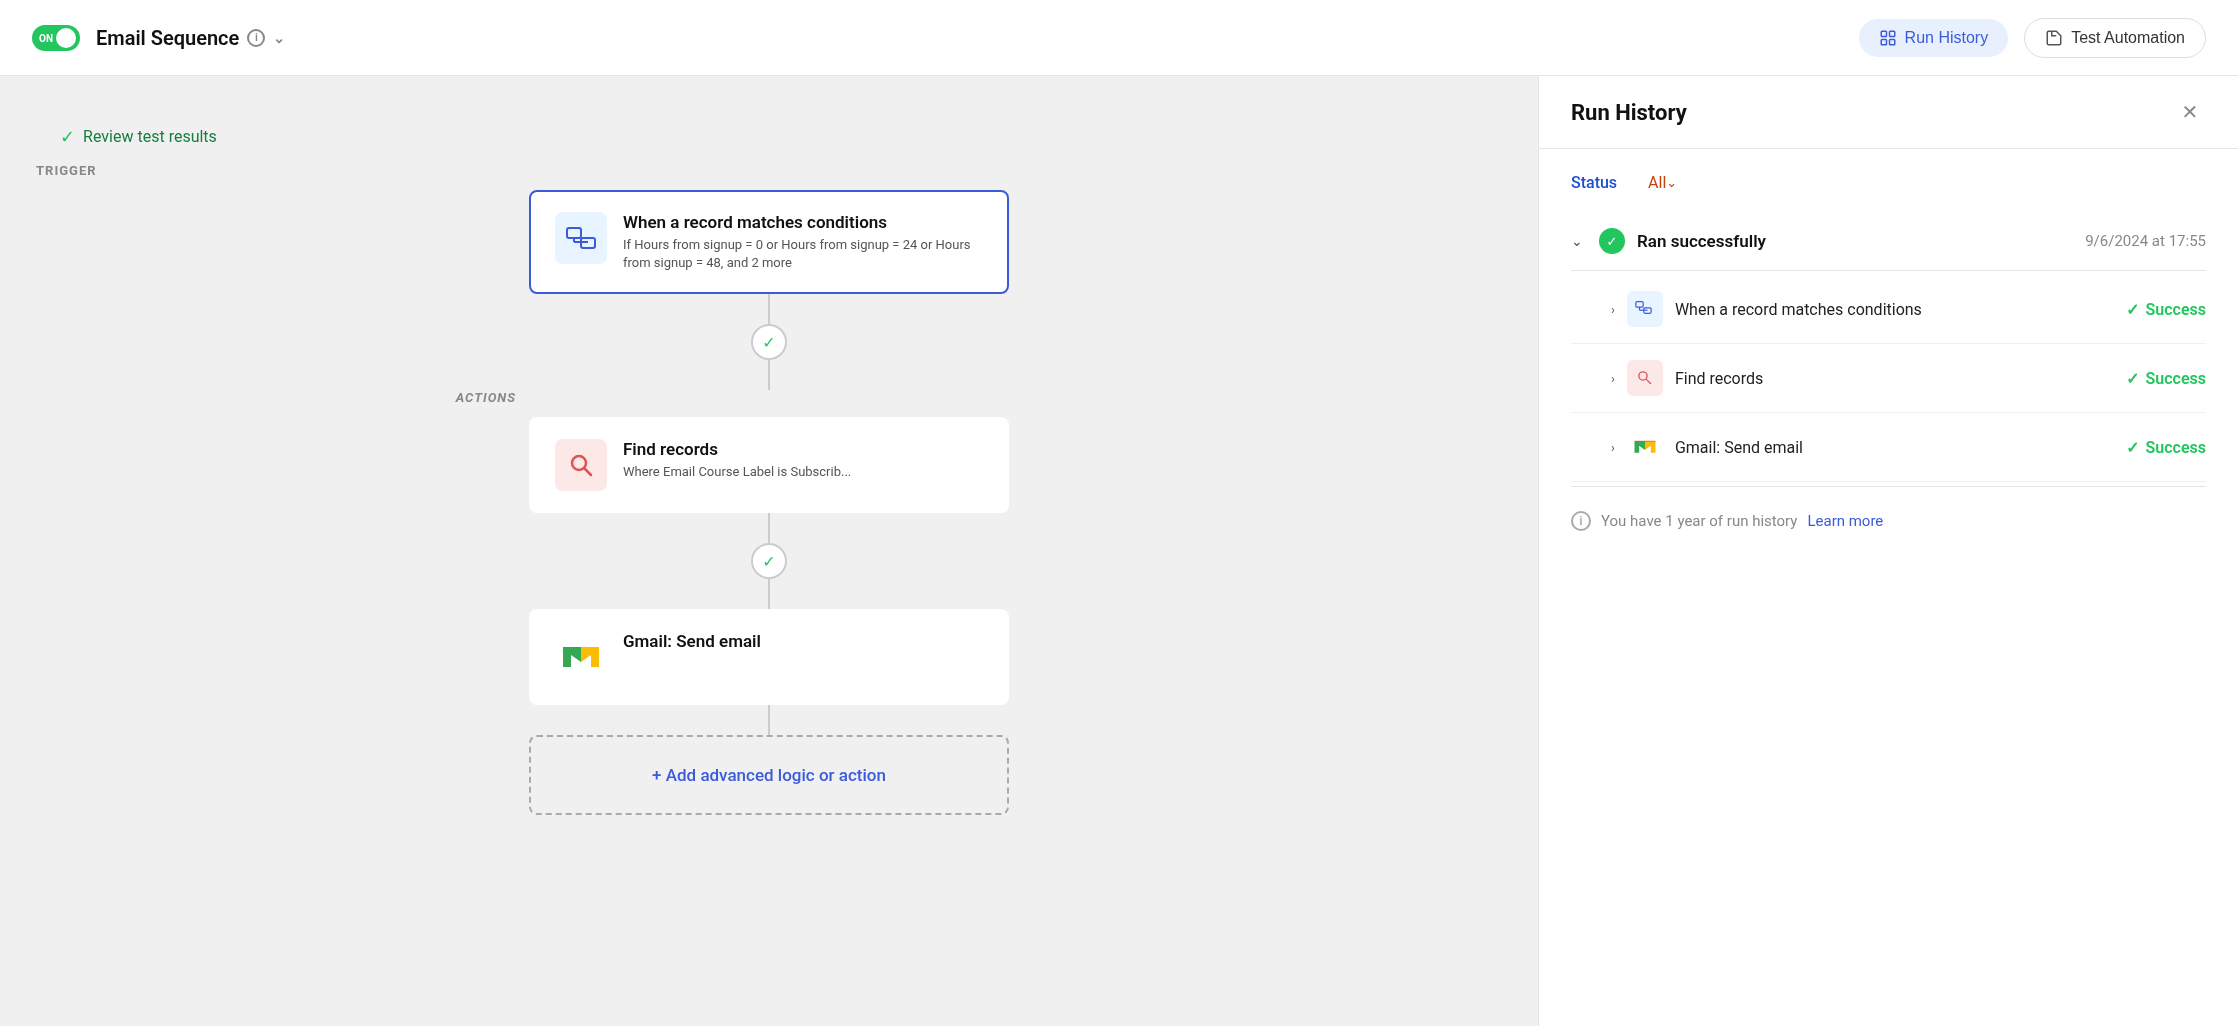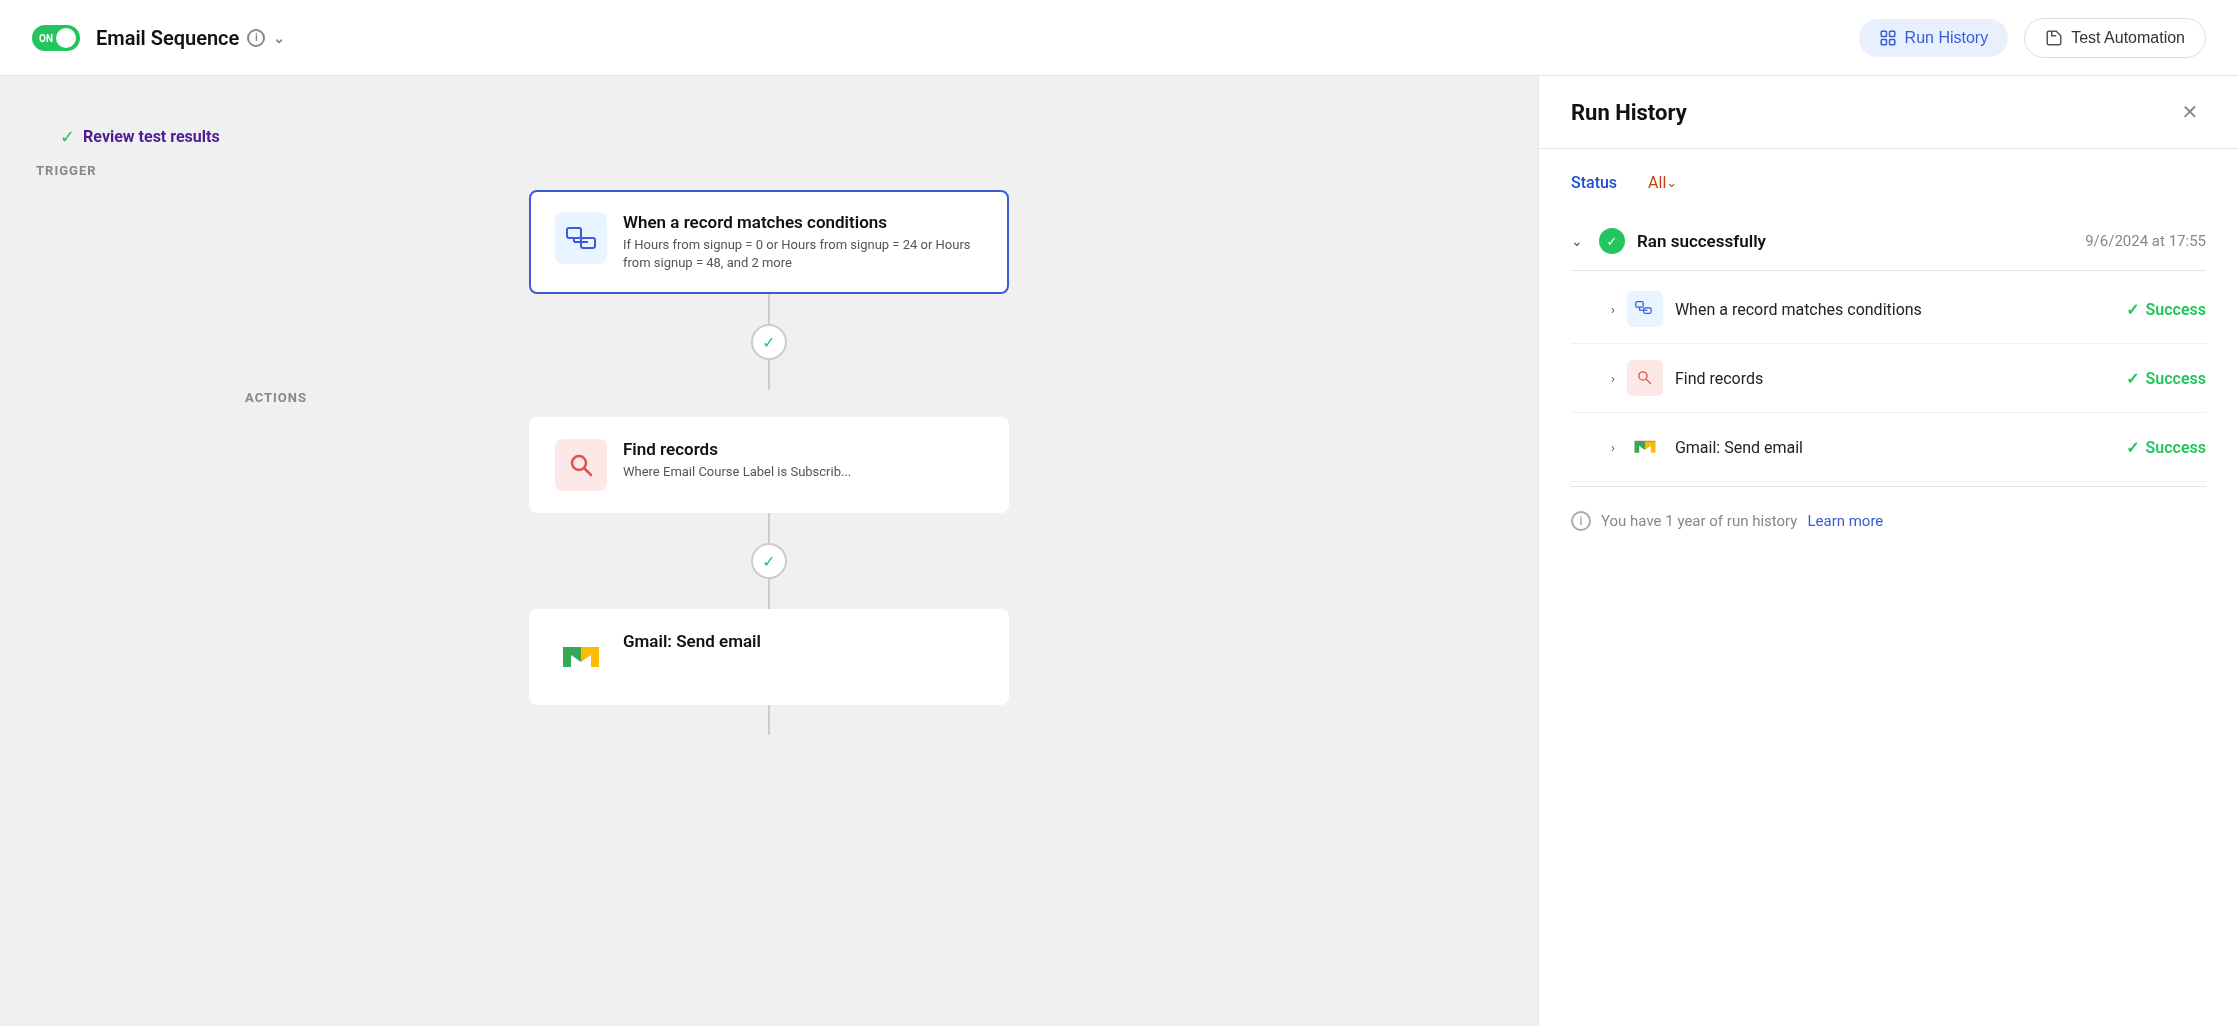--- a/index.html
+++ b/index.html
@@ -146,22 +146,22 @@
       margin-left: 60px;
     }
 
     .review-check {
       color: #22c55e;
       font-size: 18px;
     }
 
     .review-label {
       font-size: 16px;
-      color: #4c1d95;
-      font-weight: 700;
+      color: #15803d;
+      font-weight: 400;
     }
 
     
     .section-label {
       font-size: 13px;
       font-weight: 700;
       color: #888;
       letter-spacing: 1px;
       text-transform: uppercase;
       align-self: flex-start;
@@ -527,21 +527,21 @@
           <div class="card-desc">If Hours from signup = 0 or Hours from signup = 24 or Hours from signup = 48, and 2 more</div>
         </div>
       </div>
 
       <div class="connector-with-circle">
         <div class="connector-line" style="height:30px;"></div>
         <div class="circle-check">✓</div>
         <div class="connector-line" style="height:30px;"></div>
       </div>
 
-      <div class="section-label" style="margin-bottom:12px;width:480px;text-align:center;">ACTIONS</div>
+      <div class="section-label" style="margin-bottom:12px;width:480px;text-align:right;font-style:italic;">ACTIONS</div>
 
       <div class="card">
         <div class="card-icon find-icon">
           <svg width="32" height="32" viewBox="0 0 32 32" fill="none">
             <circle cx="14" cy="14" r="7" stroke="#e05252" stroke-width="2.5" fill="none"></circle>
             <line x1="19" y1="19" x2="26" y2="26" stroke="#e05252" stroke-width="2.5" stroke-linecap="round"></line>
           </svg>
         </div>
         <div class="card-content">
           <div class="card-title">Find records</div>
@@ -571,20 +571,23 @@
             <path d="M8 16l16 10L40 16" stroke="#EA4335" stroke-width="0" fill="none"></path>
           </svg>
         </div>
         <div class="card-content">
           <div class="card-title">Gmail: Send email</div>
         </div>
       </div>
 
       <div class="connector-line" style="height:30px;margin-top:0;"></div>
 
+      <div class="add-action-card">
+        <span class="add-action-label">+ Add advanced logic or action</span>
+      </div>
 
     </div>
   </div>
 
   <div class="right-panel">
     <div class="right-header">
       <span class="right-title">Run History</span>
       <button class="close-btn">✕</button>
     </div>
 

